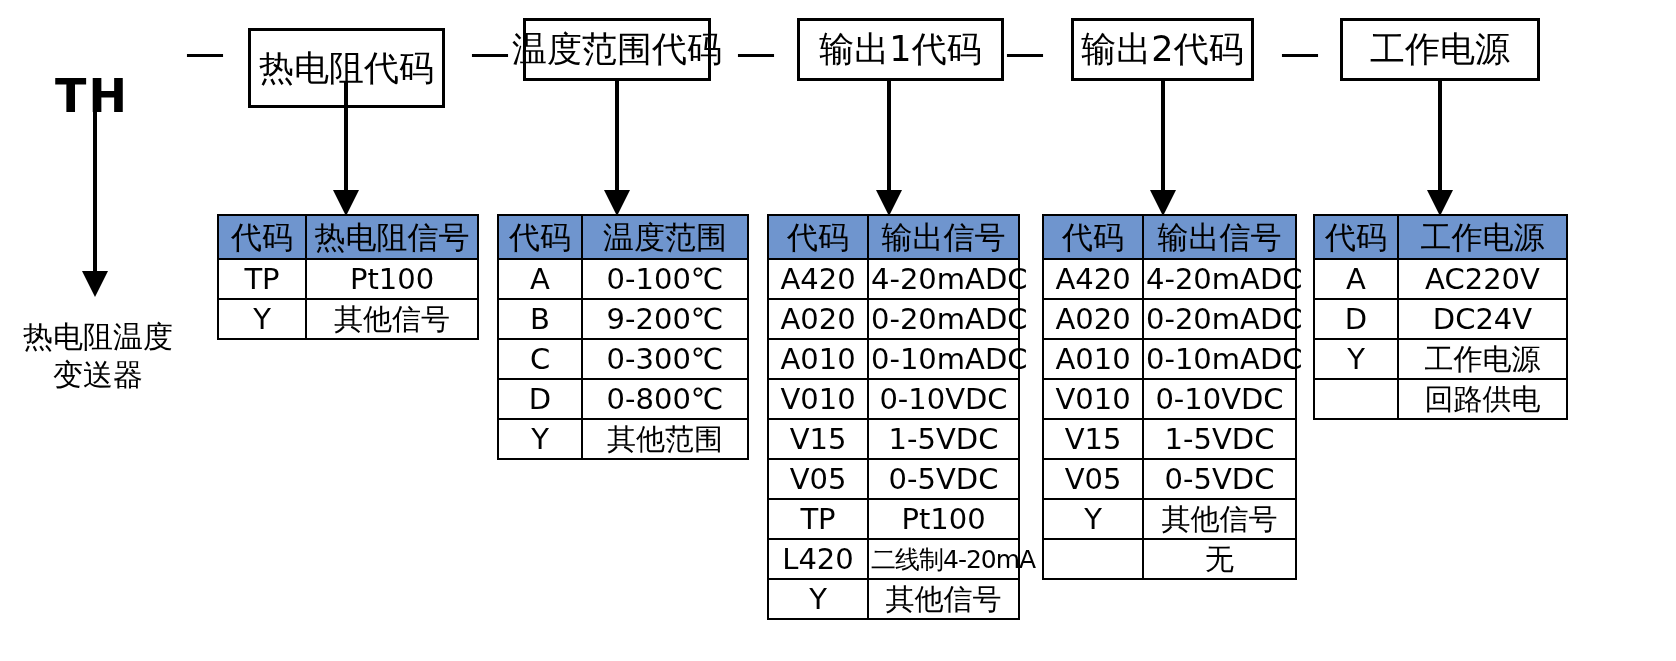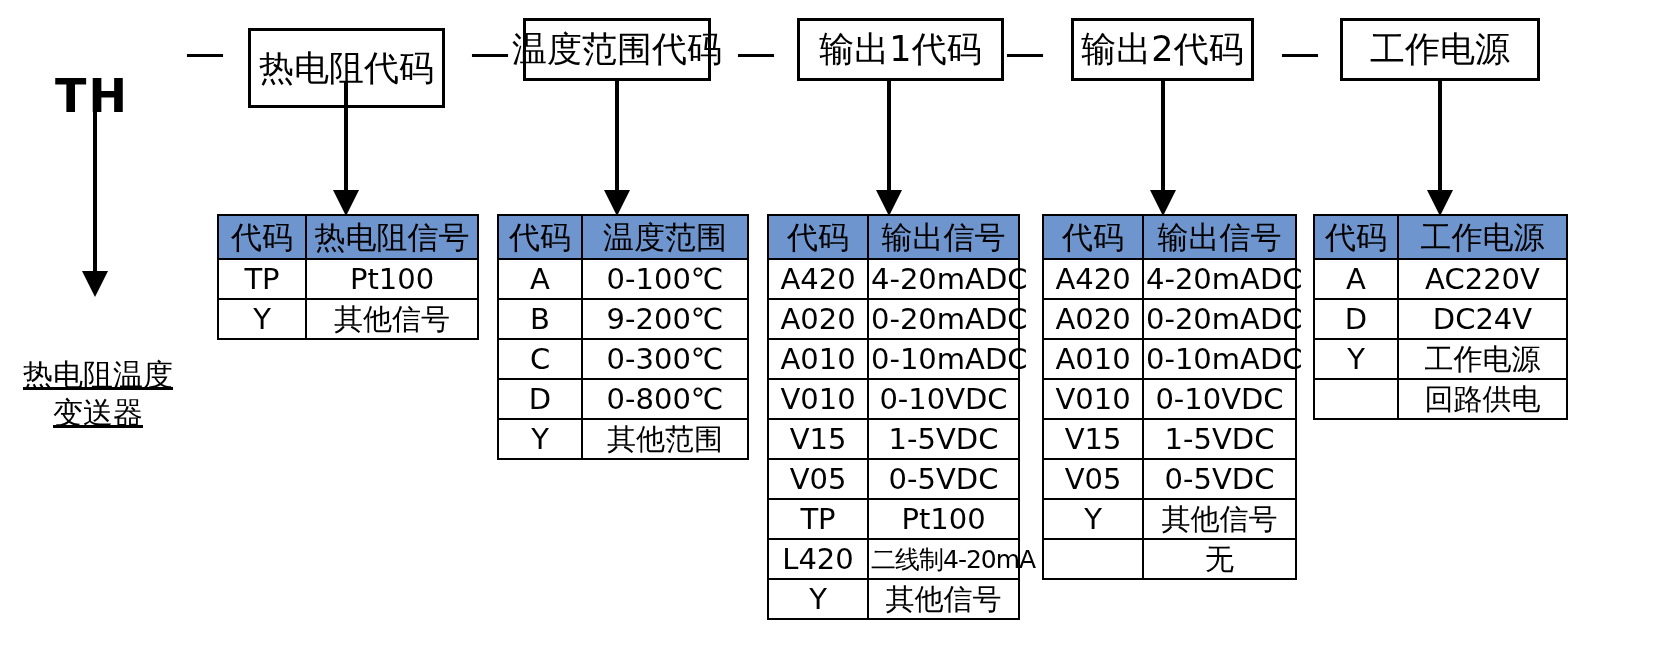--- a/index.html
+++ b/index.html
@@ -160,21 +160,21 @@
   <div class="conn" style="left:1163px; top:81px; height:135px;">
     <div class="stem" style="height:109px;"></div>
     <div class="head" style="top:109px;"></div>
   </div>
 
   <div class="conn" style="left:1440px; top:81px; height:135px;">
     <div class="stem" style="height:109px;"></div>
     <div class="head" style="top:109px;"></div>
   </div>
 
-  <div class="product-label" style="left:8px; top:356px; width:180px;text-decoration:underline;">
+  <div class="product-label" style="left:8px; top:318px; width:180px;">
     <div>热电阻温度</div>
     <div>变送器</div>
   </div>
 
   <table class="code-table" id="t0" style="left:217px; top:214px; width:262px;">
       <colgroup>
         <col style="width: 88px;">
         <col>
       </colgroup>
       <tbody>

